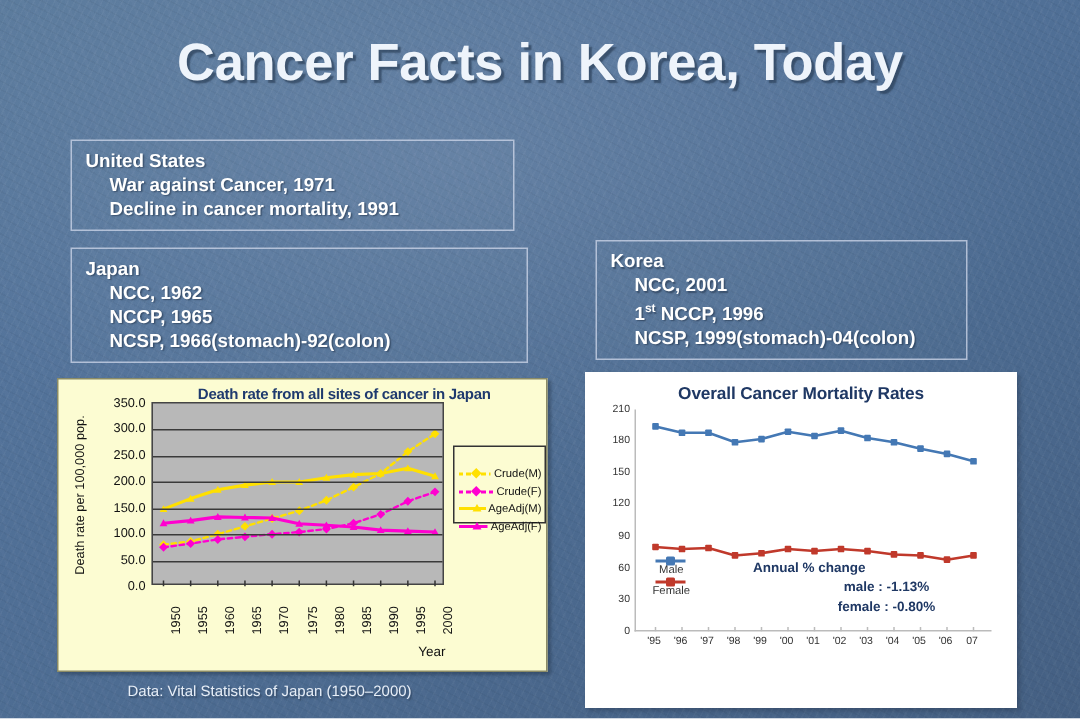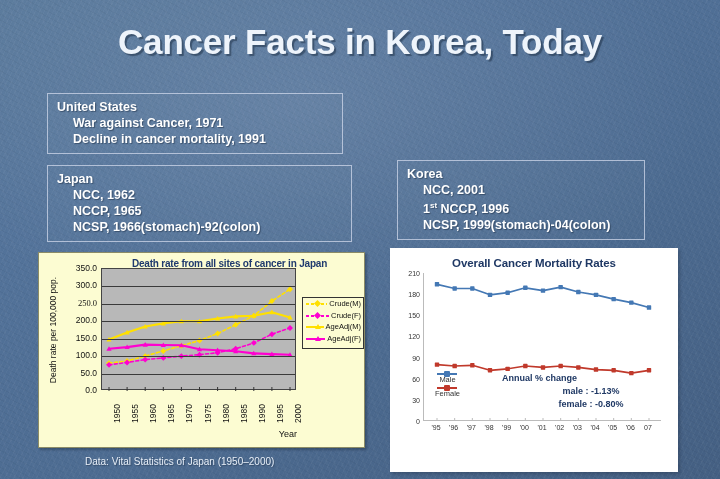--- a/index.html
+++ b/index.html
@@ -101,21 +101,21 @@
     transform: rotate(-90deg); transform-origin: left top;
     white-space: nowrap;
   }
   #jp-xlabel {
     position: absolute; left: 62px; top: 176px; width: 196px;
     text-align: right; font-size: 9px; color: #111;
   }
   #jp-legend {
     position: absolute; left: 263px; top: 44px; width: 62px; height: 52px;
     background: #fcfcd2; border: 1px solid #333;
-    padding: 0 2px 0 3px;
+    padding: 12px 2px 0 3px;
   }
   .jl-row { display: flex; align-items: center; height: 11.5px; }
   .jl-swatch { width: 23px; height: 9px; position: relative; margin-right: 2px; }
   .jl-swatch i {
     position: absolute; left: 0; right: 0; top: 4px; height: 2px; display: block;
   }
   .jl-swatch b {
     position: absolute; left: 9px; top: 2px; width: 5px; height: 5px;
     transform: rotate(45deg); display: block;
   }
@@ -202,21 +202,21 @@
 
   <div id="japan-chart">
     <div id="jp-title">Death rate from all sites of cancer in Japan</div>
     <div id="jp-ylabel">Death rate per 100,000 pop.</div>
     <div id="jp-ticks-y">
         <span style="top: 123px;">0.0</span>
         <span style="top: 105.571px;">50.0</span>
         <span style="top: 88.1429px;">100.0</span>
         <span style="top: 70.7143px;">150.0</span>
         <span style="top: 53.2857px;">200.0</span>
-        <span style="top: 35.8571px; font-family: Liberation Serif, serif;">250.0</span>
+        <span style="top: 35.8571px;">250.0</span>
         <span style="top: 18.4286px;">300.0</span>
         <span style="top: 1px;">350.0</span>
       </div>
     <div id="jp-plot">
         <div class="gl" style="top: 17.4286px;"></div>
         <div class="gl" style="top: 34.8571px;"></div>
         <div class="gl" style="top: 52.2857px;"></div>
         <div class="gl" style="top: 69.7143px;"></div>
         <div class="gl" style="top: 87.1429px;"></div>
         <div class="gl" style="top: 104.571px;"></div>

